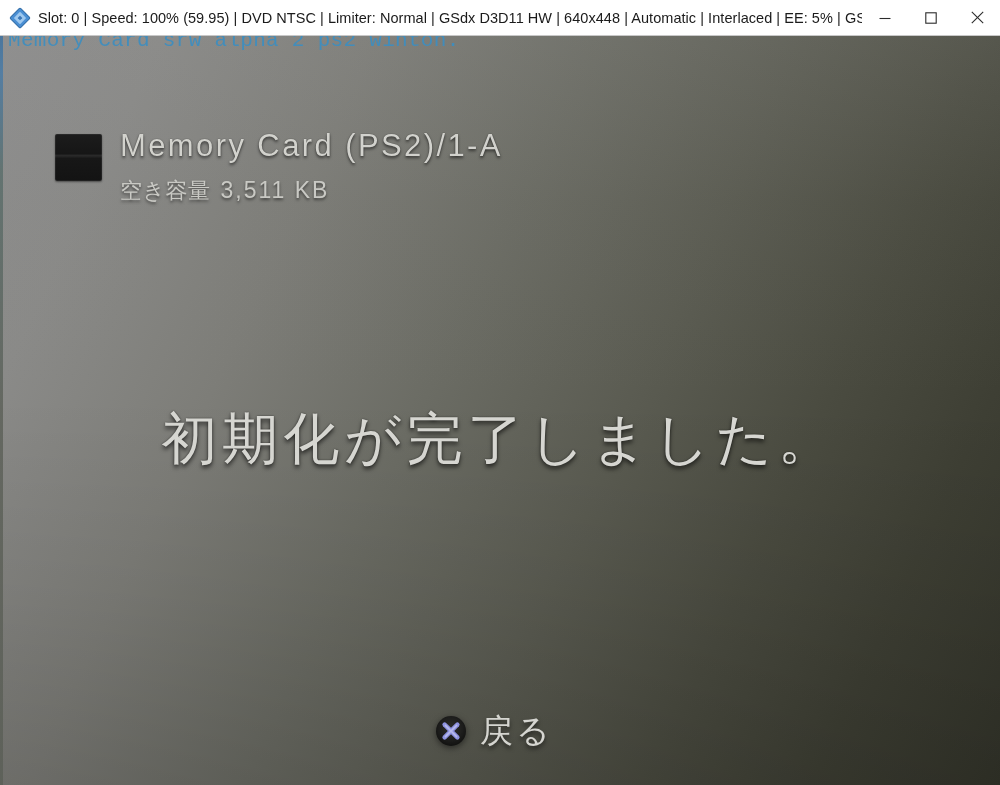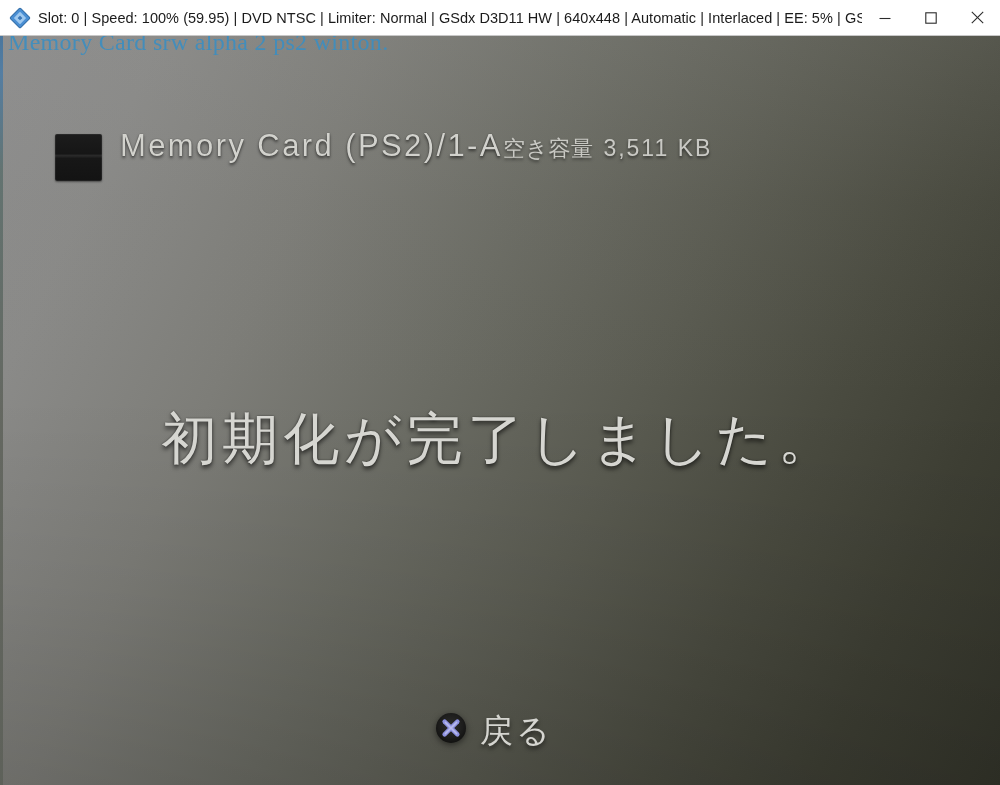--- a/index.html
+++ b/index.html
@@ -120,28 +120,28 @@
     background: linear-gradient(180deg, #3e72a0 0%, #4a7ba6 5%, #5c6f6c 18%, #5e625a 50%, #5b5f57 100%);
     opacity: 0.85;
     pointer-events: none;
   }
 
   
   #overlay-caption {
     position: absolute;
     left: 8px;
     top: -7px;
-    font-size: 24px;
+    font-size: 21px;
     font-weight: 400;
     color: #3d8ec0;
     white-space: nowrap;
     letter-spacing: 0.3px;
     opacity: 0.92;
     pointer-events: none;
-    font-family: Liberation Serif, serif;
+    font-family: Liberation Mono, monospace;
   }
 
   
   #mc-header {
     position: absolute;
     left: 55px;
     top: 92px;
     display: flex;
     align-items: flex-start;
   }
@@ -152,36 +152,36 @@
     flex: 0 0 auto;
     margin-top: 6px;
     border-radius: 2px;
     background: linear-gradient(180deg, #1c1c1c 0%, #161616 42%, #2a2a2a 46%, #171717 52%, #131313 100%);
     box-shadow: 0 0 0 1px rgba(255,255,255,0.06) inset, 0 1px 2px rgba(0,0,0,0.45);
   }
 
   #mc-textblock {
     margin-left: 18px;
     display: flex;
-    flex-direction: row;
+    flex-direction: column;
   }
 
   #mc-title {
     font-size: 31px;
     line-height: 36px;
     color: #d2d2cd;
     letter-spacing: 2.4px;
     text-shadow: 0 2px 3px rgba(0,0,0,0.55), 0 0 1px rgba(0,0,0,0.6);
     filter: blur(0.45px);
     white-space: nowrap;
     font-family: "Liberation Sans", sans-serif;
   }
 
   #mc-subline {
-    margin-top: 6px;
+    margin-top: 12px;
     font-size: 23px;
     line-height: 28px;
     color: #c9c9c4;
     letter-spacing: 1.6px;
     text-shadow: 0 2px 3px rgba(0,0,0,0.5);
     filter: blur(0.45px);
     white-space: nowrap;
     display: flex;
     align-items: baseline;
   }
@@ -216,20 +216,21 @@
     pointer-events: none;
   }
 
   
   #back-prompt {
     position: absolute;
     left: 0;
     right: 12px;
     bottom: 35px;
     display: flex;
+    align-items: center;
     justify-content: center;
     cursor: default;
   }
 
   #cross-icon {
     width: 32px;
     height: 32px;
     flex: 0 0 auto;
     display: block;
     margin-right: 13px;

